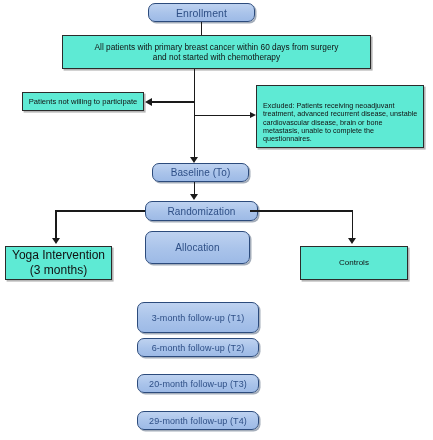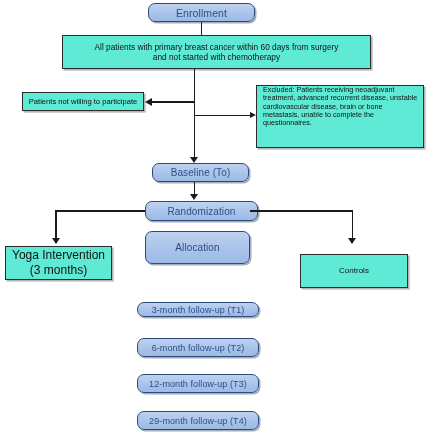--- a/index.html
+++ b/index.html
@@ -43,21 +43,21 @@
     color: #111111;
     display: flex;
     align-items: center;
     justify-content: center;
     text-align: center;
     line-height: 1.22;
   }
   .plain.left-align {
     justify-content: flex-start;
     text-align: left;
-    padding: 0 4px 3px 6px;
+    padding: 16px 4px 3px 6px;
     align-items: flex-start;
     line-height: 1.16;
   }
 
   
   .ln {
     position: absolute;
     background: #1a1a1a;
   }
   .arrow-down {
@@ -140,33 +140,33 @@
 
   <div class="stage" style="left:145px; top:231px; width:105px; height:33px; font-size:10px;">
     <span>Allocation</span>
   </div>
 
   <div class="plain" style="left:5px; top:246px; width:107px; height:34px; font-size:12px; flex-direction:column;">
     <span>Yoga Intervention</span>
     <span>(3 months)</span>
   </div>
 
-  <div class="plain" style="left:300px; top:254px; width:108px; height:34px; font-size:8px;">
+  <div class="plain" style="left:300px; top:246px; width:108px; height:34px; font-size:8px;">
     <span>Controls</span>
   </div>
 
-  <div class="stage" style="left:137px; top:302px; width:122px; height:15px; font-size:9px;text-align:right;">
+  <div class="stage" style="left:137px; top:302px; width:122px; height:31px; font-size:9px;text-align:right;">
     <span>3-month follow-up (T1)</span>
   </div>
 
   <div class="stage" style="left:137px; top:338px; width:122px; height:19px; font-size:9px;justify-content:center;">
     <span>6-month follow-up (T2)</span>
   </div>
 
   <div class="stage" style="left:137px; top:374px; width:122px; height:19px; font-size:9px;">
-    <span>12-month follow-up (T3)</span>
+    <span>20-month follow-up (T3)</span>
   </div>
 
   <div class="stage" style="left:137px; top:411px; width:122px; height:19px; font-size:9px;">
     <span>29-month follow-up (T4)</span>
   </div>
 
 </div>
 
 </body></html>

